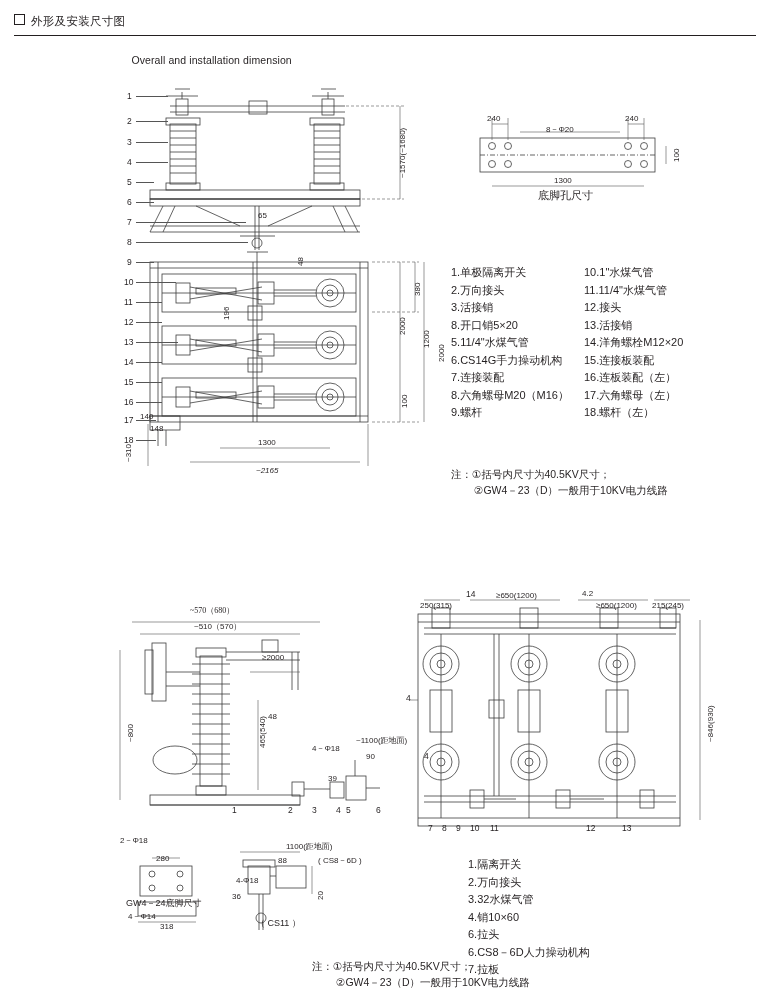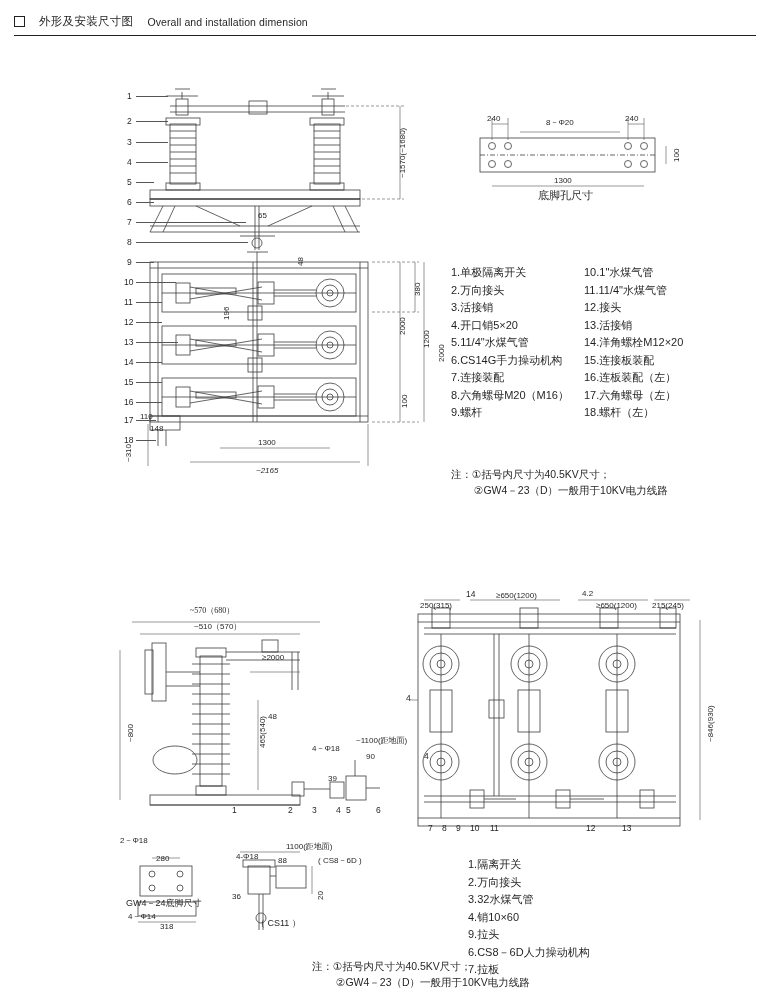--- a/index.html
+++ b/index.html
@@ -1,24 +1,24 @@
 <!DOCTYPE html>
 <html><head>
 <meta charset="utf-8">
 <style>
   html,body{margin:0;padding:0;background:#ffffff;}
   body{width:770px;height:997px;position:relative;font-family:"Liberation Sans","DejaVu Sans",sans-serif;color:#231f20;overflow:hidden;}
   .page{position:absolute;left:0;top:0;width:770px;height:997px;}
 
   
   .header{position:absolute;left:14px;top:14px;width:742px;}
-  .header-row{display:flex;align-items:center;gap:14px;}
+  .header-row{display:flex;align-items:flex-start;gap:6px;}
   .hdr-square{width:9px;height:9px;border:1px solid #231f20;display:inline-block;}
   .hdr-cn{font-size:11.5px;letter-spacing:.3px;}
-  .hdr-en{font-size:10.5px;letter-spacing:.1px;}
+  .hdr-en{font-size:10.5px;letter-spacing:.1px;margin-top:40px;}
   .hdr-rule{position:absolute;left:0;top:21px;width:742px;height:1px;background:#231f20;}
 
   
   .ln{position:absolute;background:#3c3c3c;}
   .h{height:1px;}
   .thin{background:#555;}
   .lbl{position:absolute;font-size:8px;line-height:9px;white-space:nowrap;color:#231f20;}
   .lbl9{position:absolute;font-size:9px;line-height:10px;white-space:nowrap;color:#231f20;}
   .lblv{position:absolute;font-size:8px;white-space:nowrap;color:#231f20;
         transform-origin:0 0;transform:rotate(-90deg);}
@@ -385,38 +385,38 @@
 
   <div class="lblv" style="left:398px;top:178px;">~1570(~1680)</div>
   <div class="lbl" style="left:258px;top:211px;">65</div>
   <div class="lblv" style="left:296px;top:266px;">48</div>
   <div class="lblv" style="left:413px;top:296px;">380</div>
   <div class="lblv" style="left:398px;top:335px;">2000</div>
   <div class="lblv" style="left:422px;top:348px;">1200</div>
   <div class="lblv" style="left:437px;top:362px;">2000</div>
   <div class="lblv" style="left:222px;top:320px;">196</div>
   <div class="lblv" style="left:400px;top:408px;">100</div>
-  <div class="lbl" style="left:140px;top:412px;">110</div>
+  <div class="lbl" style="left:140px;top:412px;">140</div>
   <div class="lbl" style="left:150px;top:424px;">148</div>
   <div class="lblv" style="left:124px;top:462px;">~310</div>
   <div class="lbl" style="left:258px;top:438px;">1300</div>
   <div class="lbl" style="left:256px;top:466px;font-style:italic;">~2165</div>
 
   <div class="lbl" style="left:487px;top:114px;">240</div>
   <div class="lbl" style="left:625px;top:114px;">240</div>
-  <div class="lbl" style="left:546px;top:118px;">8－Φ20</div>
+  <div class="lbl" style="left:546px;top:125px;">8－Φ20</div>
   <div class="lbl" style="left:554px;top:176px;">1300</div>
   <div class="lblv" style="left:672px;top:162px;">100</div>
   <div class="lbl9" style="left:538px;top:190px;font-size:11px;">底脚孔尺寸</div>
 
   <div class="legend" style="left:451px;top:264px;">
     <div>1.单极隔离开关</div>
     <div>2.万向接头</div>
     <div>3.活接销</div>
-    <div>4.开口销5×20</div>
+    <div>8.开口销5×20</div>
     <div>5.11/4"水煤气管</div>
     <div>6.CS14G手力操动机构</div>
     <div>7.连接装配</div>
     <div>8.六角螺母M20（M16）</div>
     <div>9.螺杆</div>
   </div>
   <div class="legend" style="left:584px;top:264px;">
     <div>10.1"水煤气管</div>
     <div>11.11/4"水煤气管</div>
     <div>12.接头</div>
@@ -448,21 +448,21 @@
   <div class="num" style="left:336px;top:806px;">4</div>
   <div class="num" style="left:346px;top:806px;">5</div>
   <div class="num" style="left:376px;top:806px;">6</div>
 
   <div class="lbl" style="left:120px;top:836px;">2－Φ18</div>
   <div class="lbl" style="left:156px;top:854px;">280</div>
   <div class="lbl9" style="left:126px;top:898px;">GW4－24底脚尺寸</div>
   <div class="lbl" style="left:128px;top:912px;">4－Φ14</div>
   <div class="lbl" style="left:160px;top:922px;">318</div>
 
-  <div class="lbl" style="left:236px;top:852px;">4-Φ18</div>
+  <div class="lbl" style="left:236px;top:876px;">4-Φ18</div>
   <div class="lbl" style="left:286px;top:842px;">1100(距地面)</div>
   <div class="lbl" style="left:318px;top:856px;">( CS8－6D )</div>
   <div class="lbl" style="left:278px;top:856px;">88</div>
   <div class="lblv" style="left:316px;top:900px;">20</div>
   <div class="lbl" style="left:232px;top:892px;">36</div>
   <div class="lbl9" style="left:256px;top:918px;">（ CS11 ）</div>
 
   <div class="lbl" style="left:420px;top:601px;">250(315)</div>
   <div class="num" style="left:466px;top:590px;">14</div>
   <div class="lbl" style="left:496px;top:591px;">≥650(1200)</div>
@@ -479,21 +479,21 @@
   <div class="num" style="left:470px;top:824px;">10</div>
   <div class="num" style="left:490px;top:824px;">11</div>
   <div class="num" style="left:586px;top:824px;">12</div>
   <div class="num" style="left:622px;top:824px;">13</div>
 
   <div class="legend" style="left:468px;top:856px;">
     <div>1.隔离开关</div>
     <div>2.万向接头</div>
     <div>3.32水煤气管</div>
     <div>4.销10×60</div>
-    <div>9.拉头</div>
+    <div>6.拉头</div>
     <div>6.CS8－6D人力操动机构</div>
     <div>7.拉板</div>
   </div>
 
   <div class="note" style="left:312px;top:958px;">注：①括号内尺寸为40.5KV尺寸；</div>
   <div class="note" style="left:336px;top:974px;">②GW4－23（D）一般用于10KV电力线路</div>
 
 </div>
 
 </body></html>

